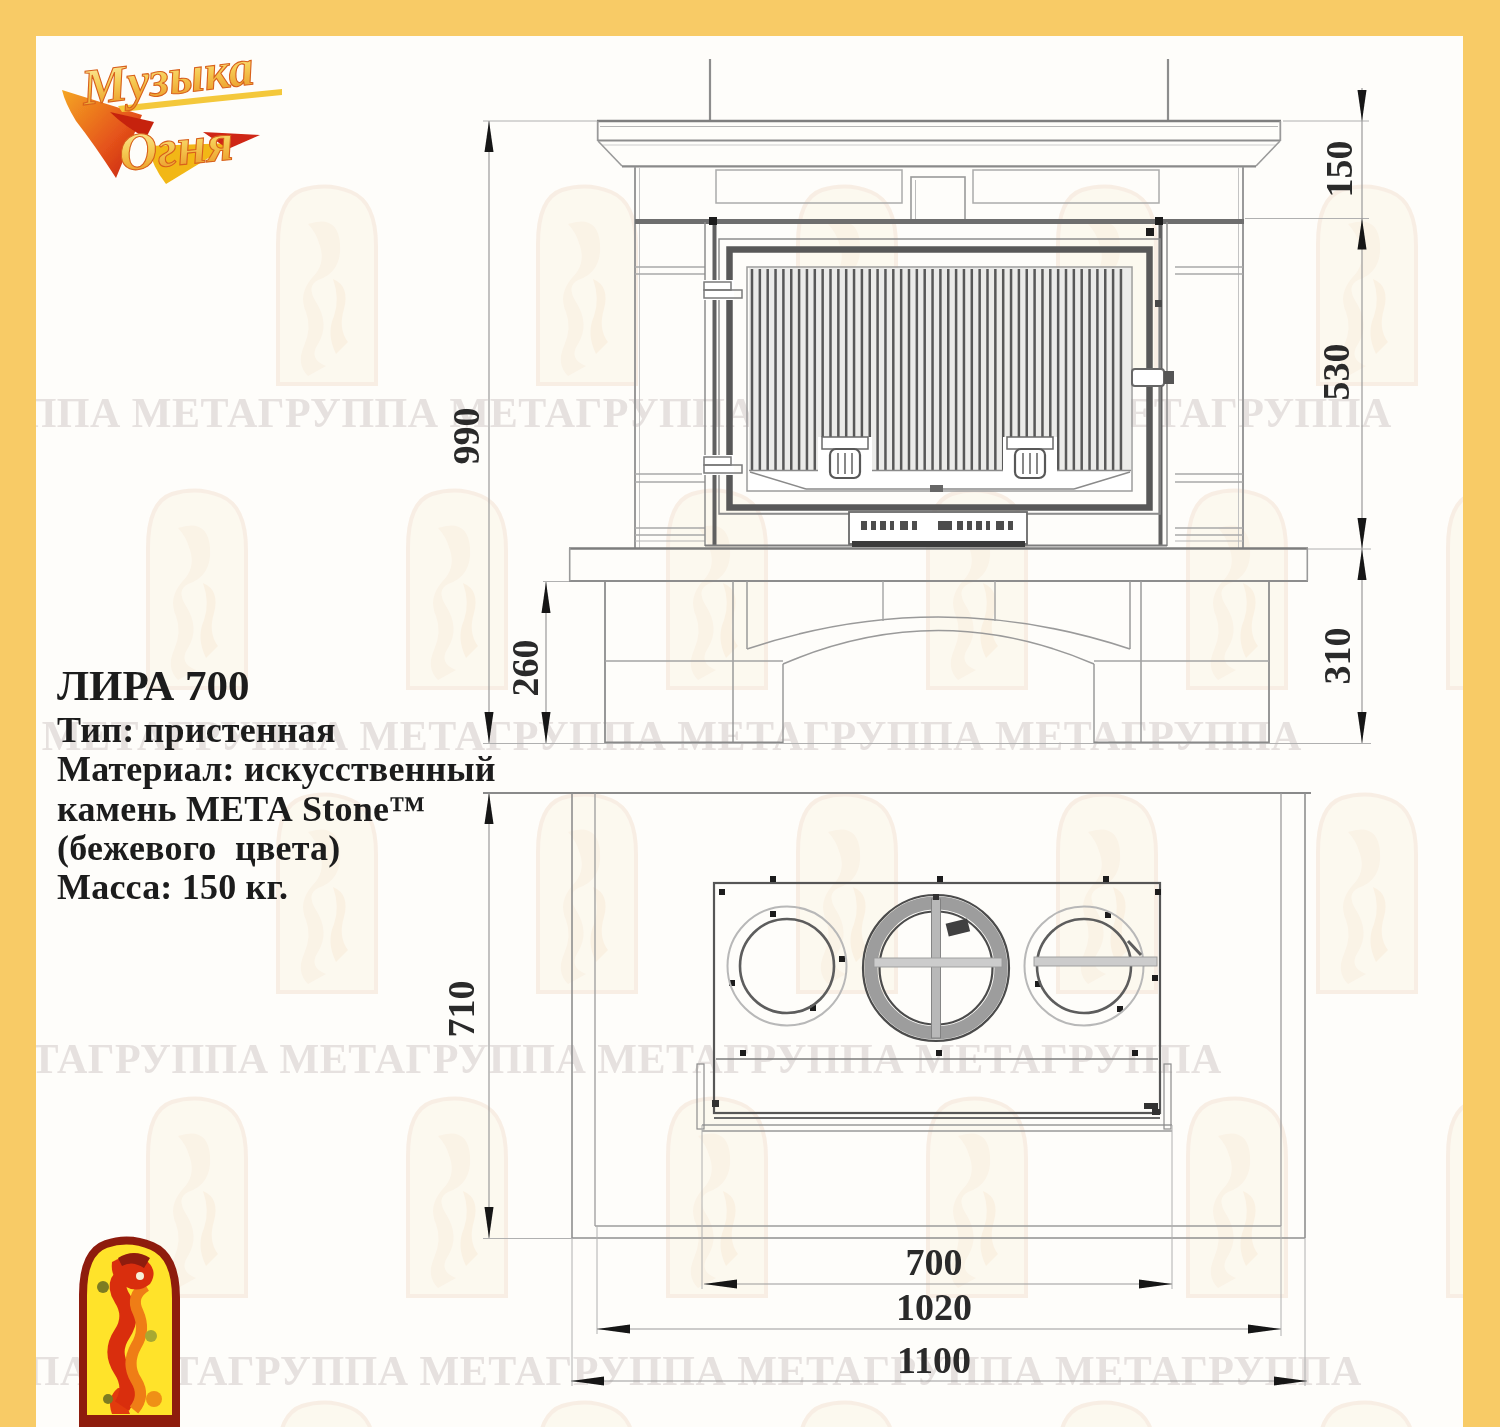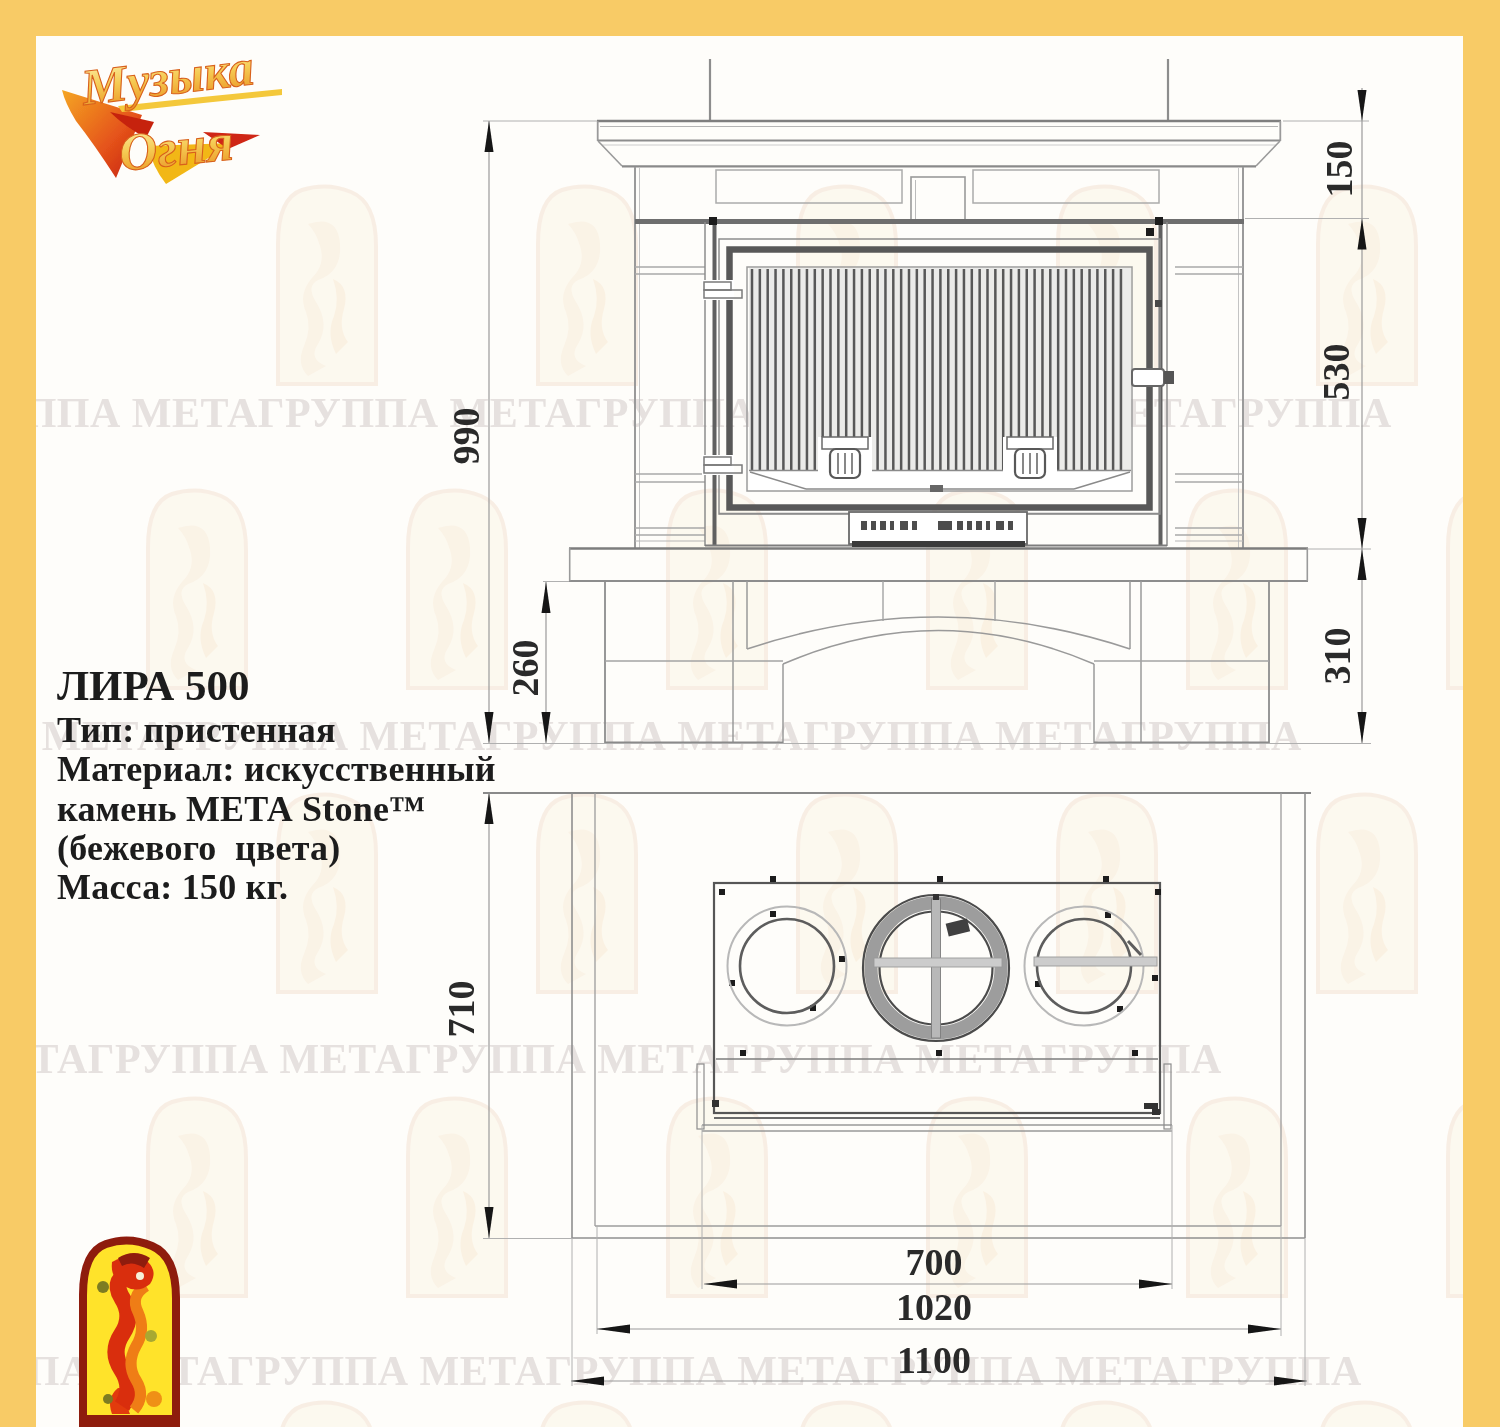--- a/index.html
+++ b/index.html
@@ -323,16 +323,16 @@
         <circle cx="140" cy="1276" r="4" fill="#f6f0d8"></circle>
         <circle cx="151" cy="1336" r="6" fill="#a8a832"></circle>
         <circle cx="108" cy="1399" r="5" fill="#7d7c22"></circle>
         <circle cx="154" cy="1399" r="8" fill="#ef9016"></circle>
         <rect x="83" y="1415" width="93" height="12" fill="#8e1a10"></rect>
       </g>
     </g>
   </svg>
 
   <div id="tx">
-    <div class="t1">ЛИРА 500</div>
+    <div class="t1">ЛИРА 700</div>
     <div class="t2">Тип: пристенная<br>Материал: искусственный<br>камень МЕТА Stone™<br>(бежевого&nbsp; цвета)<br>Масса: 150 кг.</div>
   </div>
 </div>
 
 </body></html>

